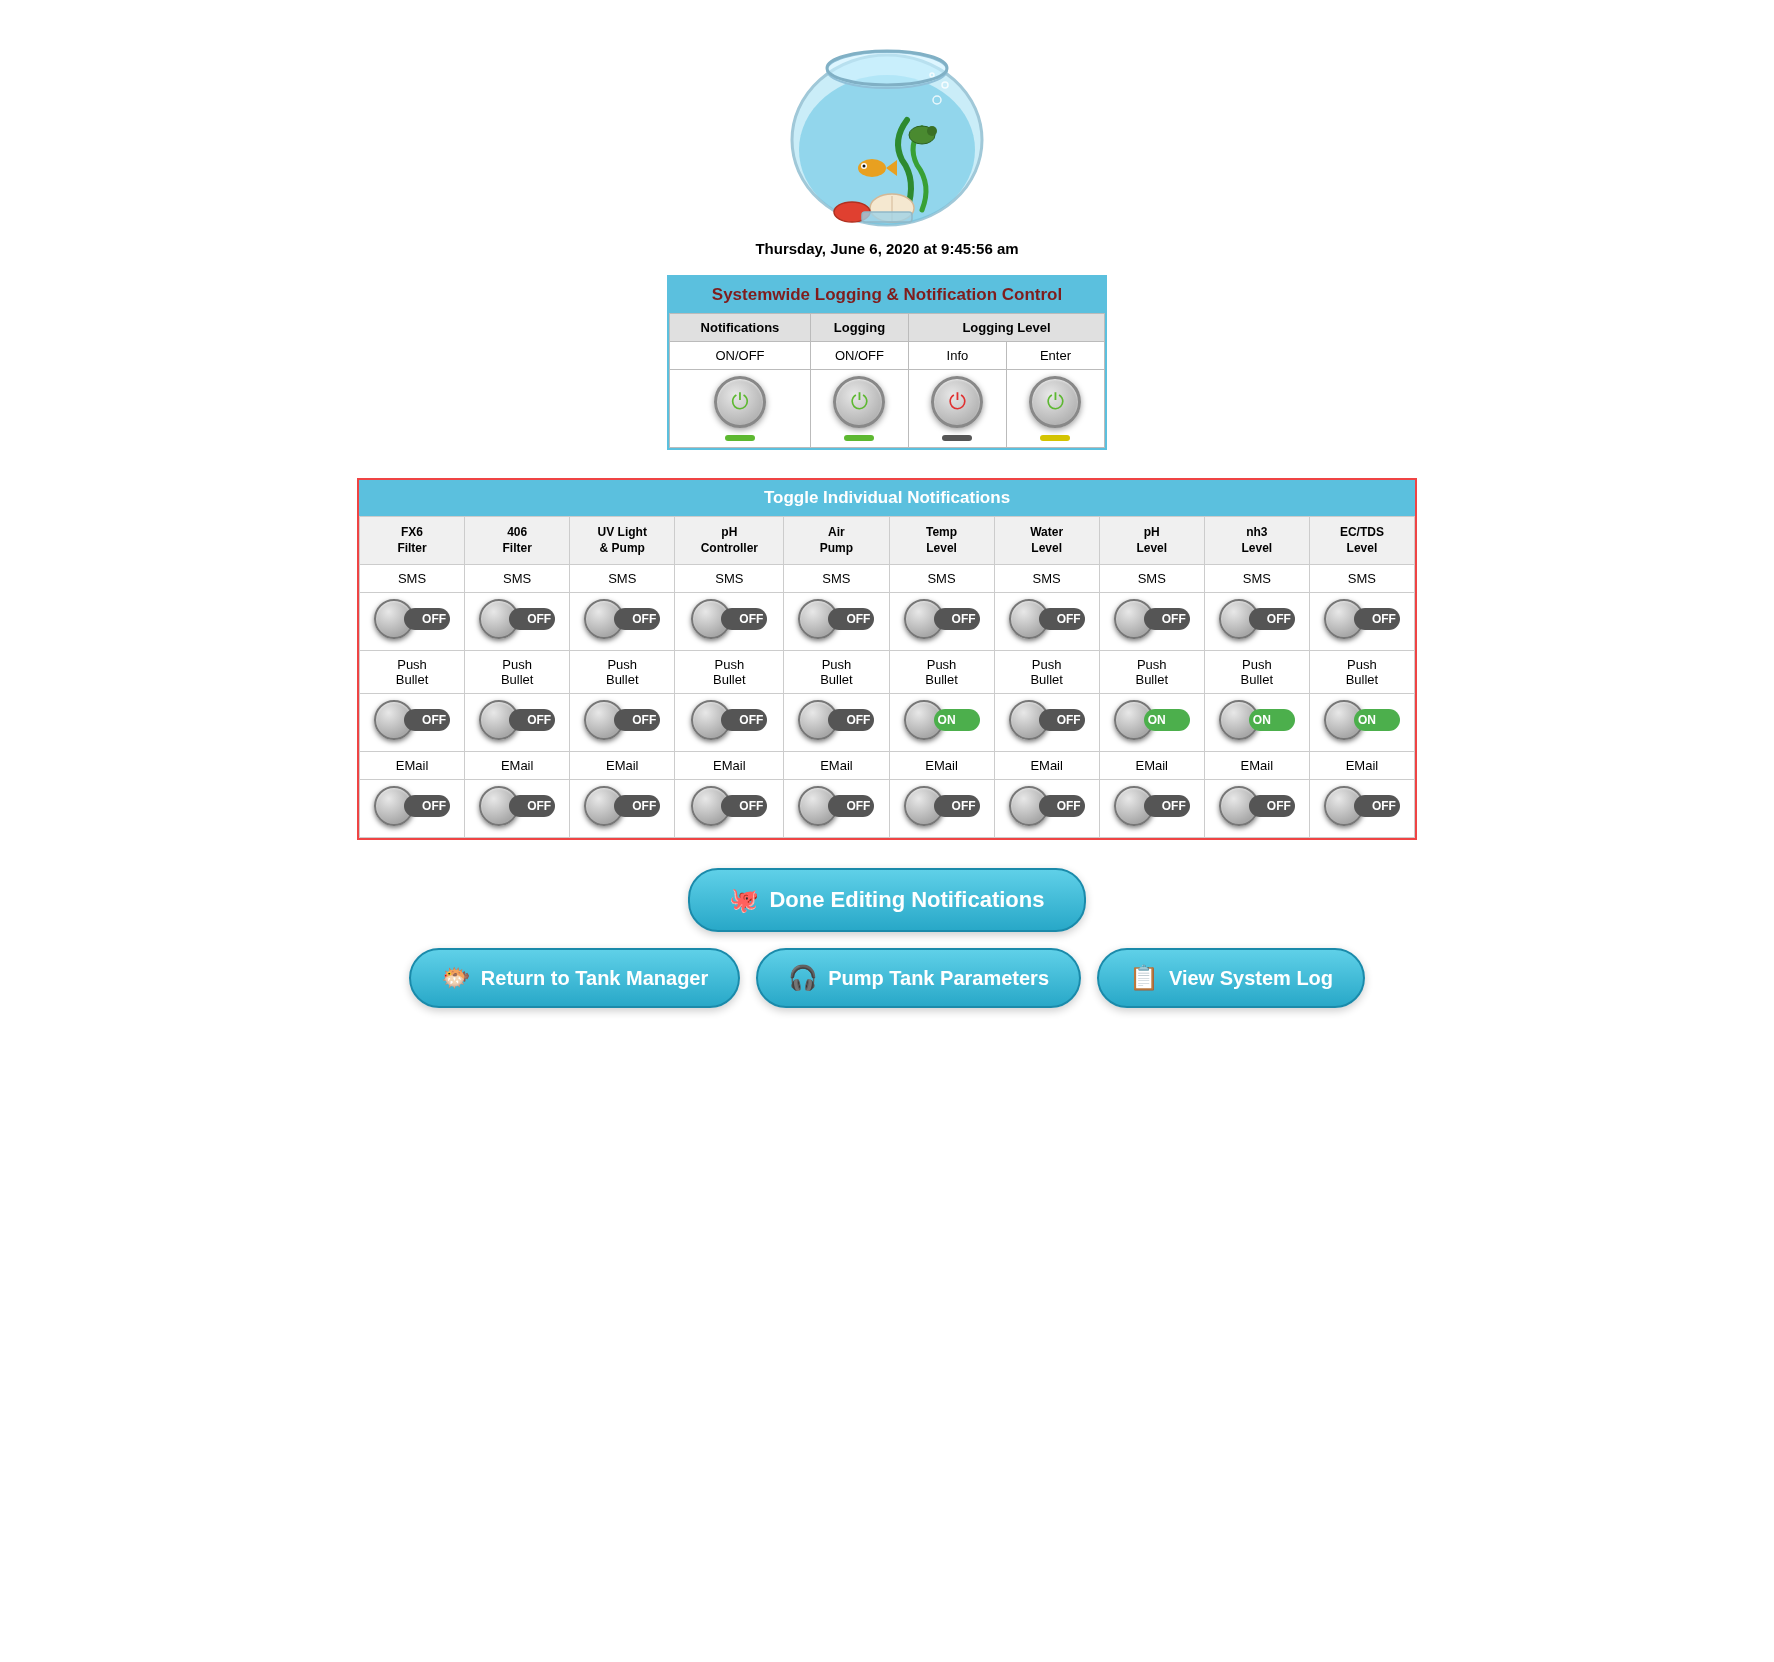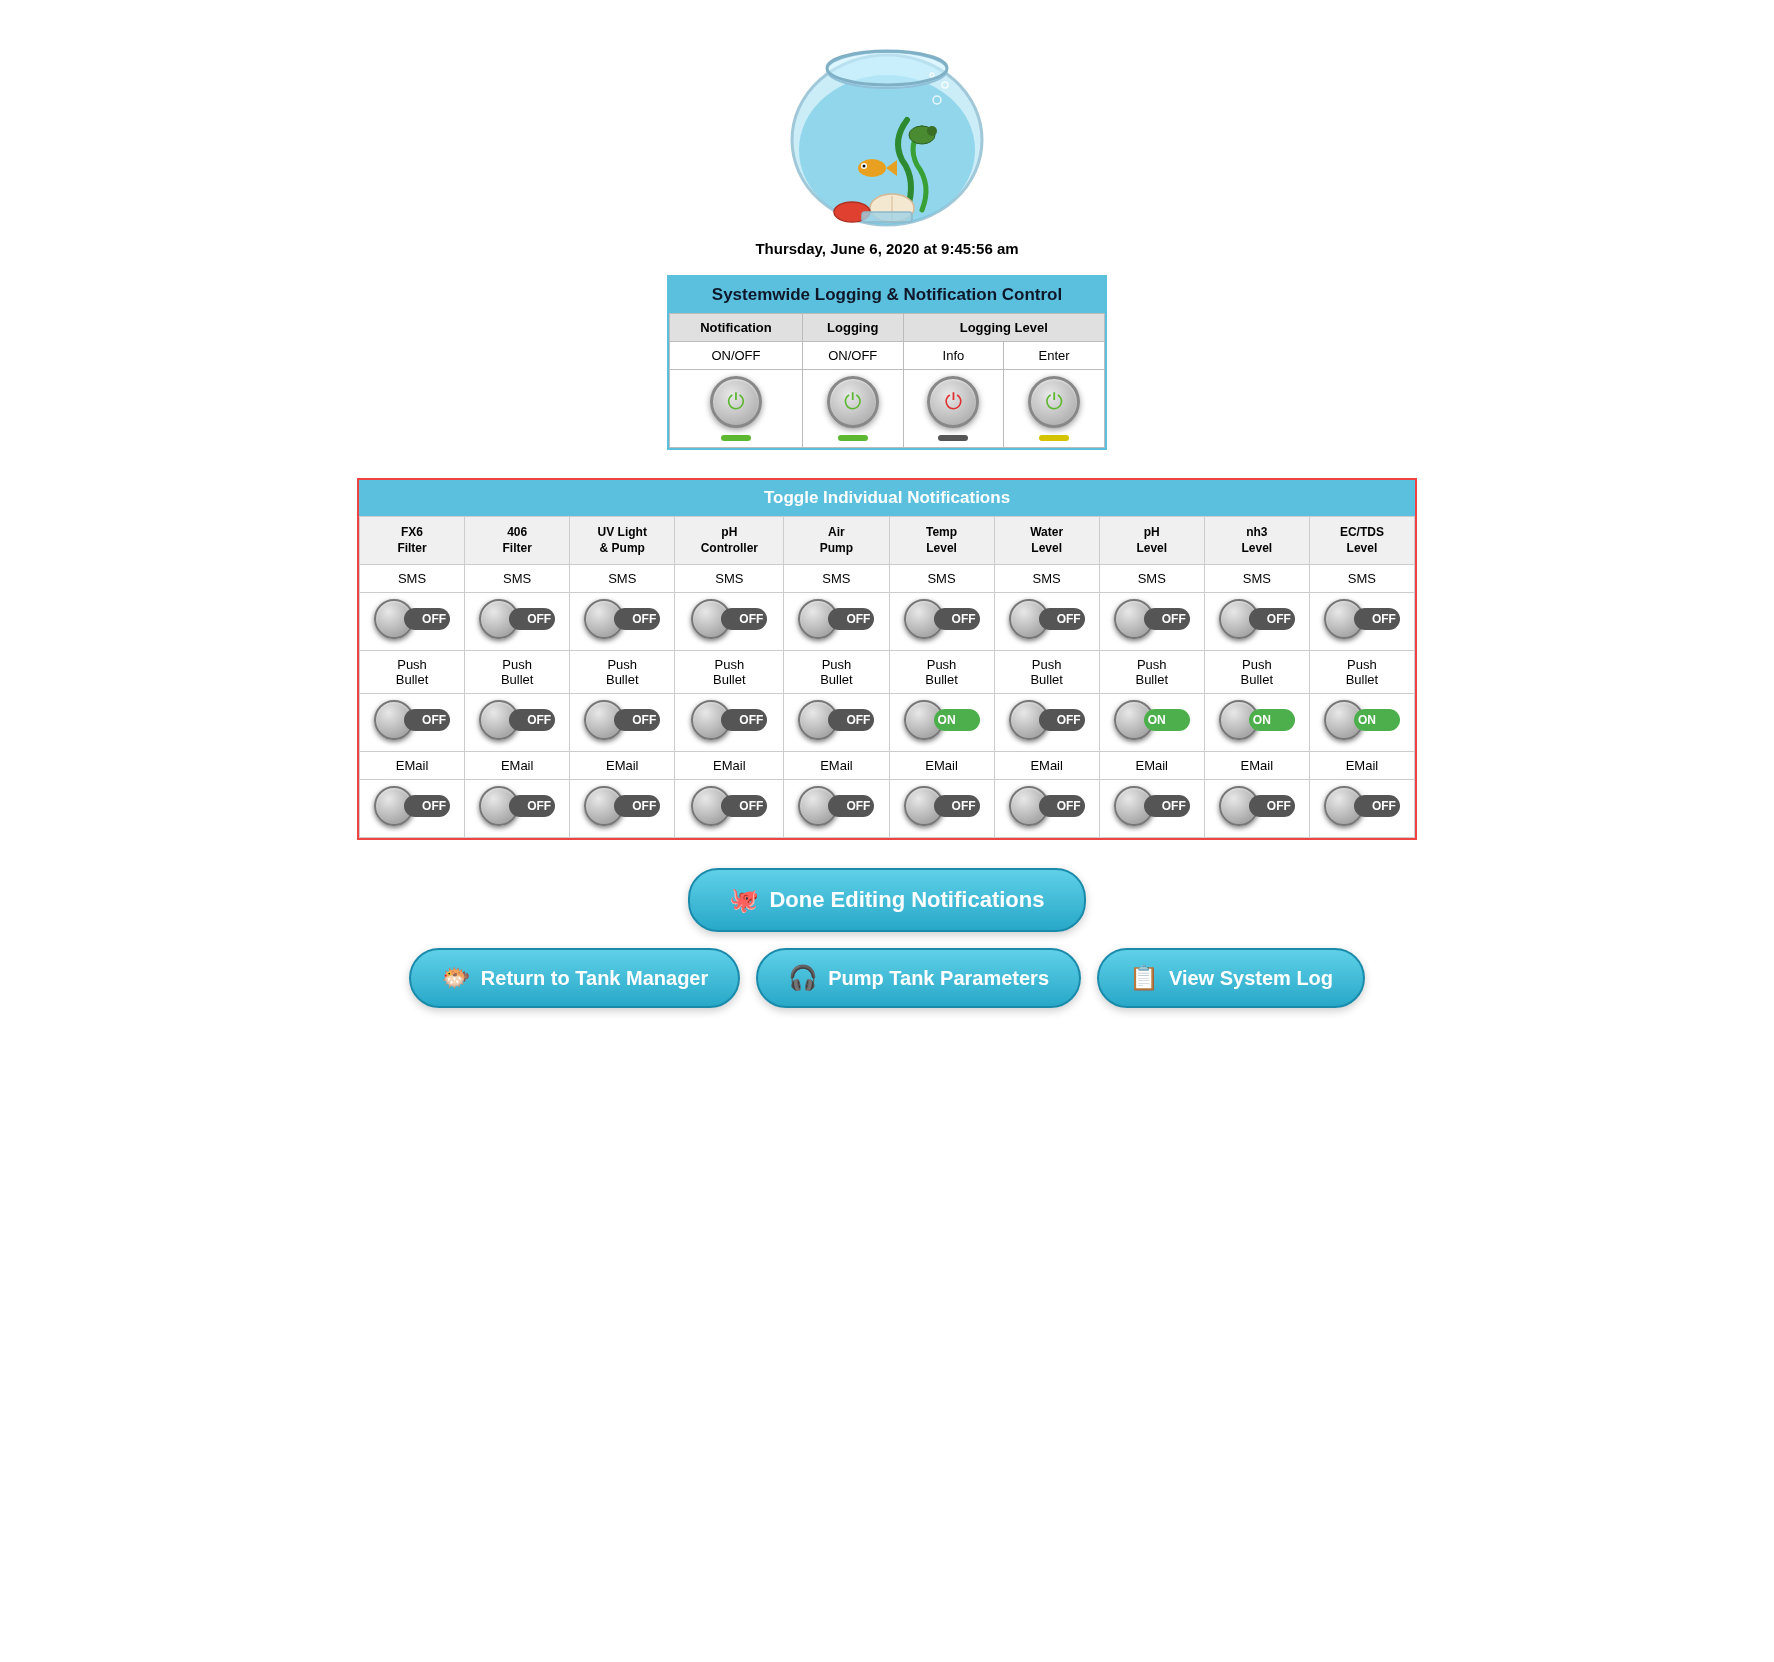--- a/index.html
+++ b/index.html
@@ -29,21 +29,21 @@
     }
 
     
     .systemwide-container {
       border: 2px solid #5bc0de;
       margin-bottom: 28px;
       width: 440px;
     }
     .systemwide-header {
       background: #5bc0de;
-      color: #0f172a;
+      color: #7f1d1d;
       font-size: 17px;
       font-weight: bold;
       text-align: center;
       padding: 8px;
     }
     .systemwide-table {
       width: 100%;
       border-collapse: collapse;
     }
     .systemwide-table th {
@@ -245,21 +245,21 @@
   </svg>
 </div>
 
 <div class="datetime">Thursday, June 6, 2020 at 9:45:56 am</div>
 
 <div class="systemwide-container">
   <div class="systemwide-header">Systemwide Logging &amp; Notification Control</div>
   <table class="systemwide-table">
     <thead>
       <tr>
-        <th>Notification</th>
+        <th>Notifications</th>
         <th>Logging</th>
         <th colspan="2">Logging Level</th>
       </tr>
     </thead>
     <tbody>
       <tr>
         <td>ON/OFF</td>
         <td>ON/OFF</td>
         <td>Info</td>
         <td>Enter</td>

